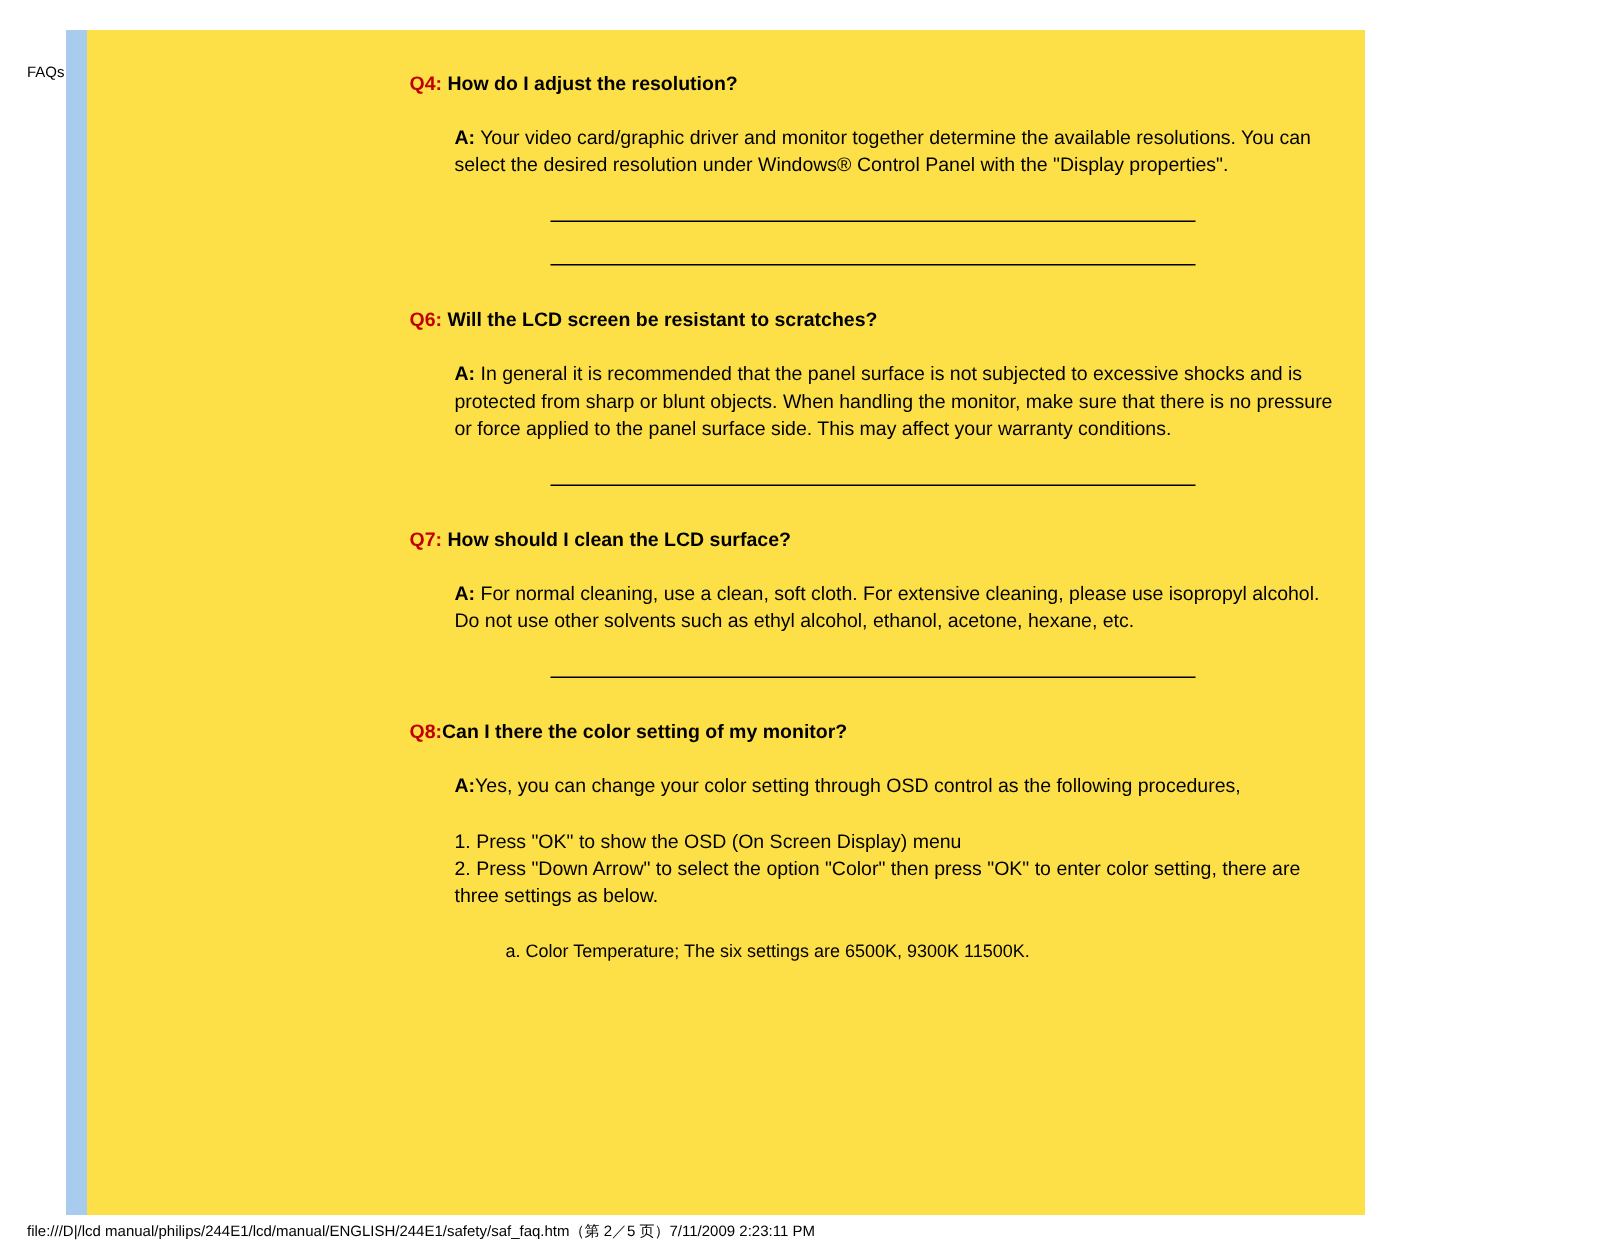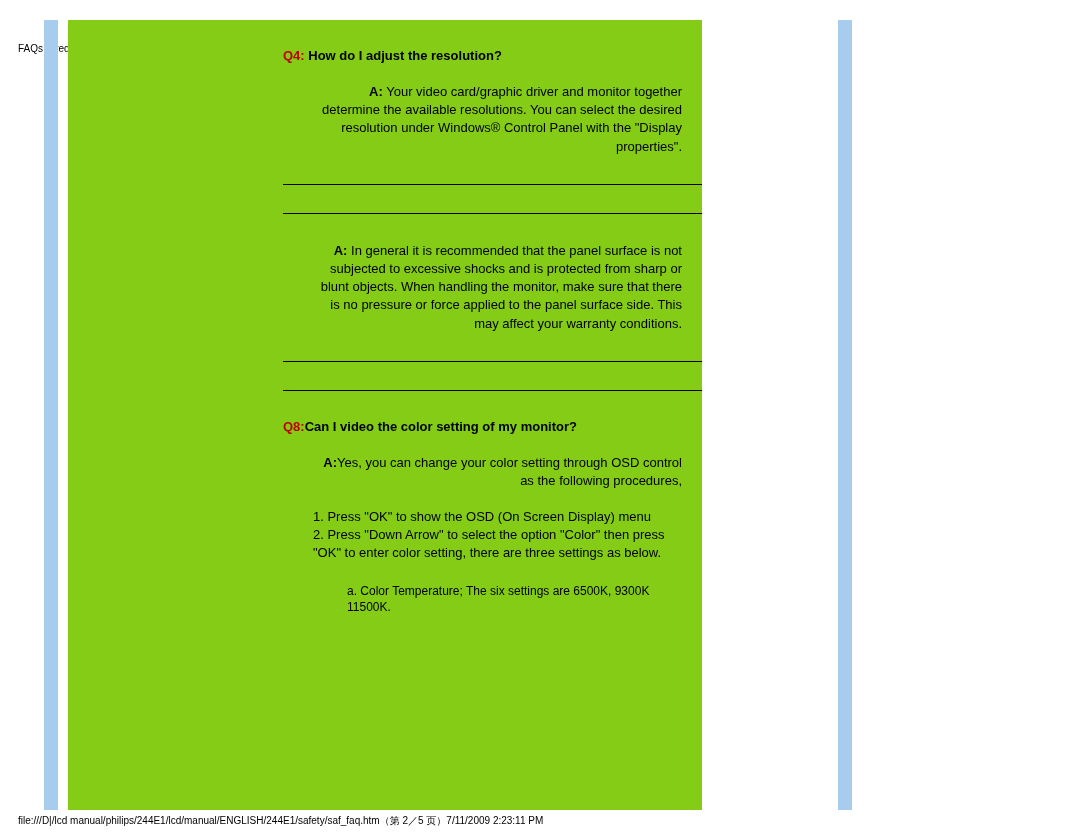--- a/index.html
+++ b/index.html
@@ -33,44 +33,43 @@
     position: absolute;
     top: 20px;
     left: 838px;
     width: 14px;
     height: 790px;
     background: #a8ccee;
   }
   .content {
     position: absolute;
     top: 20px;
-    left: 68px;
-    width: 634px;
+    left: 58px;
+    width: 852px;
     height: 790px;
-    background: #84cc16;
+    background: #fde047;
     padding: 28px 20px 0 215px;
     overflow: hidden;
   }
   .faq-block {
     margin-bottom: 16px;
   }
   .q-line {
     font-weight: bold;
     font-size: 13px;
     margin-bottom: 20px;
   }
   .q-num { color: #c00000; }
   .q-text { color: #000; }
   .a-block {
     padding-left: 30px;
     font-size: 13px;
     line-height: 1.4;
     margin-bottom: 28px;
     color: #000;
-    text-align: right;
   }
   .a-label { font-weight: bold; }
   .hr-sep {
     width: 430px;
     margin: 0 auto 28px auto;
     border: none;
     border-top: 1px solid #000;
   }
   .steps {
     padding-left: 30px;
@@ -113,33 +112,42 @@
       <span class="a-label">A:</span><span> Your video card/graphic driver and monitor together determine the available resolutions. You can select the desired resolution under Windows® Control Panel with the "Display properties".</span>
     </div>
     <hr class="hr-sep">
   </div>
 
   <div class="faq-block">
     <hr class="hr-sep">
   </div>
 
   <div class="faq-block">
+    <div class="q-line">
+      <span class="q-num">Q6:</span><span class="q-text"> Will the LCD screen be resistant to scratches?</span>
+    </div>
     <div class="a-block">
       <span class="a-label">A:</span><span> In general it is recommended that the panel surface is not subjected to excessive shocks and is protected from sharp or blunt objects. When handling the monitor, make sure that there is no pressure or force applied to the panel surface side.  This may affect your warranty conditions.</span>
     </div>
     <hr class="hr-sep">
   </div>
 
   <div class="faq-block">
+    <div class="q-line">
+      <span class="q-num">Q7:</span><span class="q-text"> How should I clean the LCD surface?</span>
+    </div>
+    <div class="a-block">
+      <span class="a-label">A:</span><span> For normal cleaning, use a clean, soft cloth. For extensive cleaning, please use isopropyl alcohol. Do not use other solvents such as ethyl alcohol, ethanol, acetone, hexane, etc.</span>
+    </div>
     <hr class="hr-sep">
   </div>
 
   <div class="faq-block">
     <div class="q-line">
-      <span class="q-num">Q8:</span><span class="q-text">Can I video the color setting of my monitor?</span>
+      <span class="q-num">Q8:</span><span class="q-text">Can I there the color setting of my monitor?</span>
     </div>
     <div class="a-block" style="margin-bottom:18px;">
       <span class="a-label">A:</span><span>Yes, you can change your color setting through OSD control as the following procedures,</span>
     </div>
     <div class="steps">
       <div>1. Press "OK" to show the OSD (On Screen Display) menu</div>
       <div>2. Press "Down Arrow" to select the option "Color" then press "OK" to enter color setting, there are three settings as below.</div>
     </div>
     <div class="sub-items">
       <div>a. Color Temperature; The six settings are  6500K, 9300K 11500K.</div>

